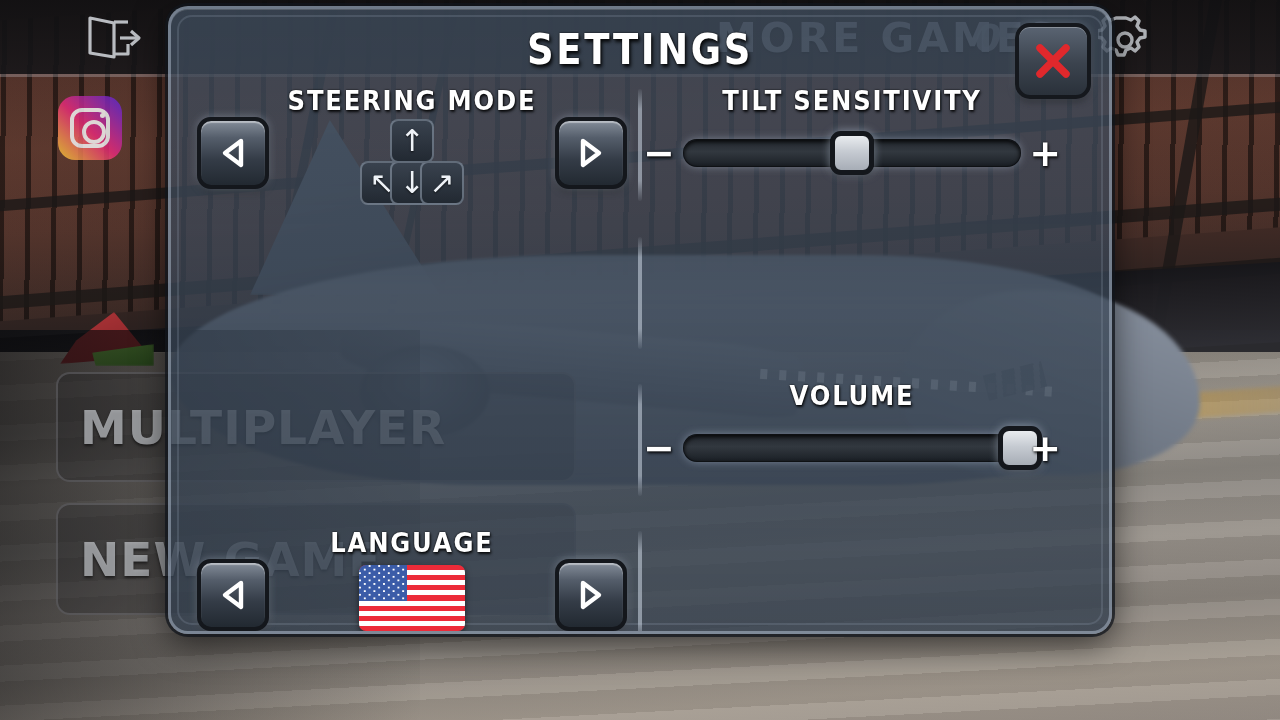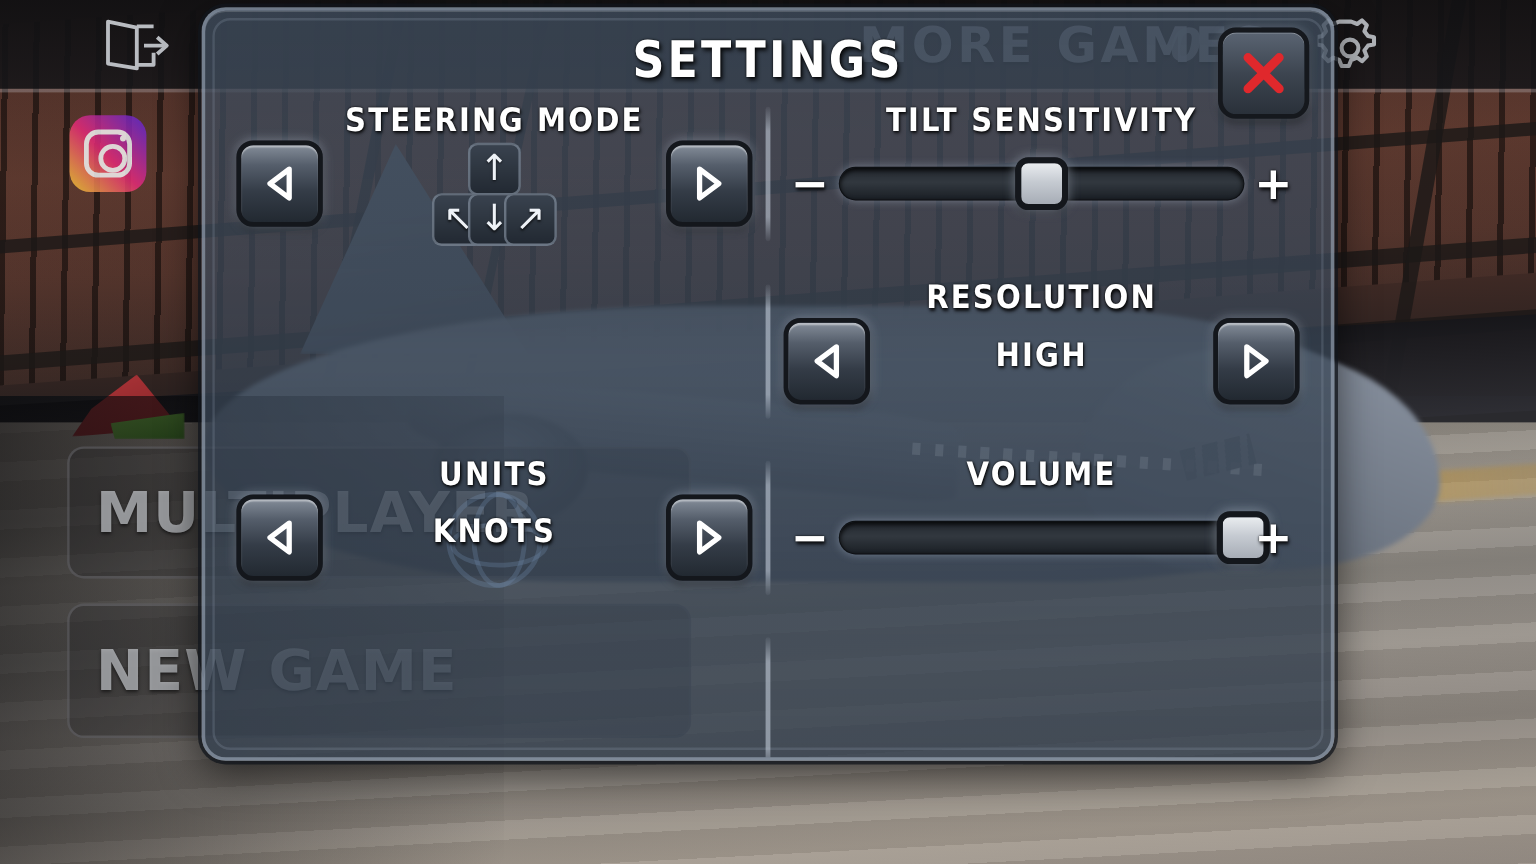--- a/index.html
+++ b/index.html
@@ -311,21 +311,21 @@
       rgba(205,215,228,0.55) 82%, rgba(205,215,228,0.05));
     border-radius: 3px;
   }
 
   .half {
     position: absolute;
     top: 0; height: 148px;
     width: 462px;
   }
   .half.left  { left: 0; }
-  .half.right { right: 0; }
+  .half.right { right: 16px; }
 
   .opt-label {
     position: absolute;
     left: 0; right: 0; top: 14px;
     text-align: center;
     color: #ffffff;
     font-family: "DejaVu Sans", sans-serif;
     font-weight: bold;
     font-size: 27px;
     letter-spacing: 2px;
@@ -614,73 +614,58 @@
         </div>
         <div class="slider-plus">+</div>
       </div>
     </div>
   </div>
 
   <div class="settings-row" id="row-2">
     <div class="row-divider"></div>
 
 
-    <div class="half right">
-      <div class="opt-label">RESOLUTION</div>
-      <div class="arrow-btn left-arrow">
-        <span>
-          <svg width="38" height="38" viewBox="0 0 38 38">
-            <path d="M27 7 L11 19 L27 31 Z" fill="none" stroke="#ffffff" stroke-width="4.4" stroke-linejoin="round"></path>
-          </svg>
-        </span>
-      </div>
-      <div class="opt-value">HIGH</div>
-      <div class="arrow-btn right-arrow">
-        <span>
-          <svg width="38" height="38" viewBox="0 0 38 38">
-            <path d="M11 7 L27 19 L11 31 Z" fill="none" stroke="#ffffff" stroke-width="4.4" stroke-linejoin="round"></path>
-          </svg>
-        </span>
-      </div>
-    </div>
   </div>
 
   <div class="settings-row" id="row-3">
     <div class="row-divider"></div>
 
-    <div class="half left">
-      <div id="units-globe"></div>
-      <div class="opt-label">UNITS</div>
-      <div class="arrow-btn left-arrow">
-        <span>
-          <svg width="38" height="38" viewBox="0 0 38 38">
-            <path d="M27 7 L11 19 L27 31 Z" fill="none" stroke="#ffffff" stroke-width="4.4" stroke-linejoin="round"></path>
-          </svg>
-        </span>
-      </div>
-      <div class="opt-value">KNOTS</div>
-      <div class="arrow-btn right-arrow">
-        <span>
-          <svg width="38" height="38" viewBox="0 0 38 38">
-            <path d="M11 7 L27 19 L11 31 Z" fill="none" stroke="#ffffff" stroke-width="4.4" stroke-linejoin="round"></path>
-          </svg>
-        </span>
-      </div>
-    </div>
 
     <div class="half right">
       <div class="opt-label">VOLUME</div>
       <div class="slider-wrap">
         <div class="slider-minus">−</div>
         <div class="slider-track">
           <div class="slider-knob" id="volume-knob" style="left: 100%;"></div>
         </div>
         <div class="slider-plus">+</div>
       </div>
     </div>
   </div>
 
   <div class="settings-row" id="row-4">
     <div class="row-divider"></div>
 
+    <div class="half left">
+      <div class="opt-label">LANGUAGE</div>
+      <div class="arrow-btn left-arrow">
+        <span>
+          <svg width="38" height="38" viewBox="0 0 38 38">
+            <path d="M27 7 L11 19 L27 31 Z" fill="none" stroke="#ffffff" stroke-width="4.4" stroke-linejoin="round"></path>
+          </svg>
+        </span>
+      </div>
+      <div id="language-flag">
+        <div class="stripes"></div>
+        <div class="canton"></div>
+        <div class="stars"></div>
+      </div>
+      <div class="arrow-btn right-arrow">
+        <span>
+          <svg width="38" height="38" viewBox="0 0 38 38">
+            <path d="M11 7 L27 19 L11 31 Z" fill="none" stroke="#ffffff" stroke-width="4.4" stroke-linejoin="round"></path>
+          </svg>
+        </span>
+      </div>
+    </div>
 
   </div>
 </div>
 
 </body></html>

